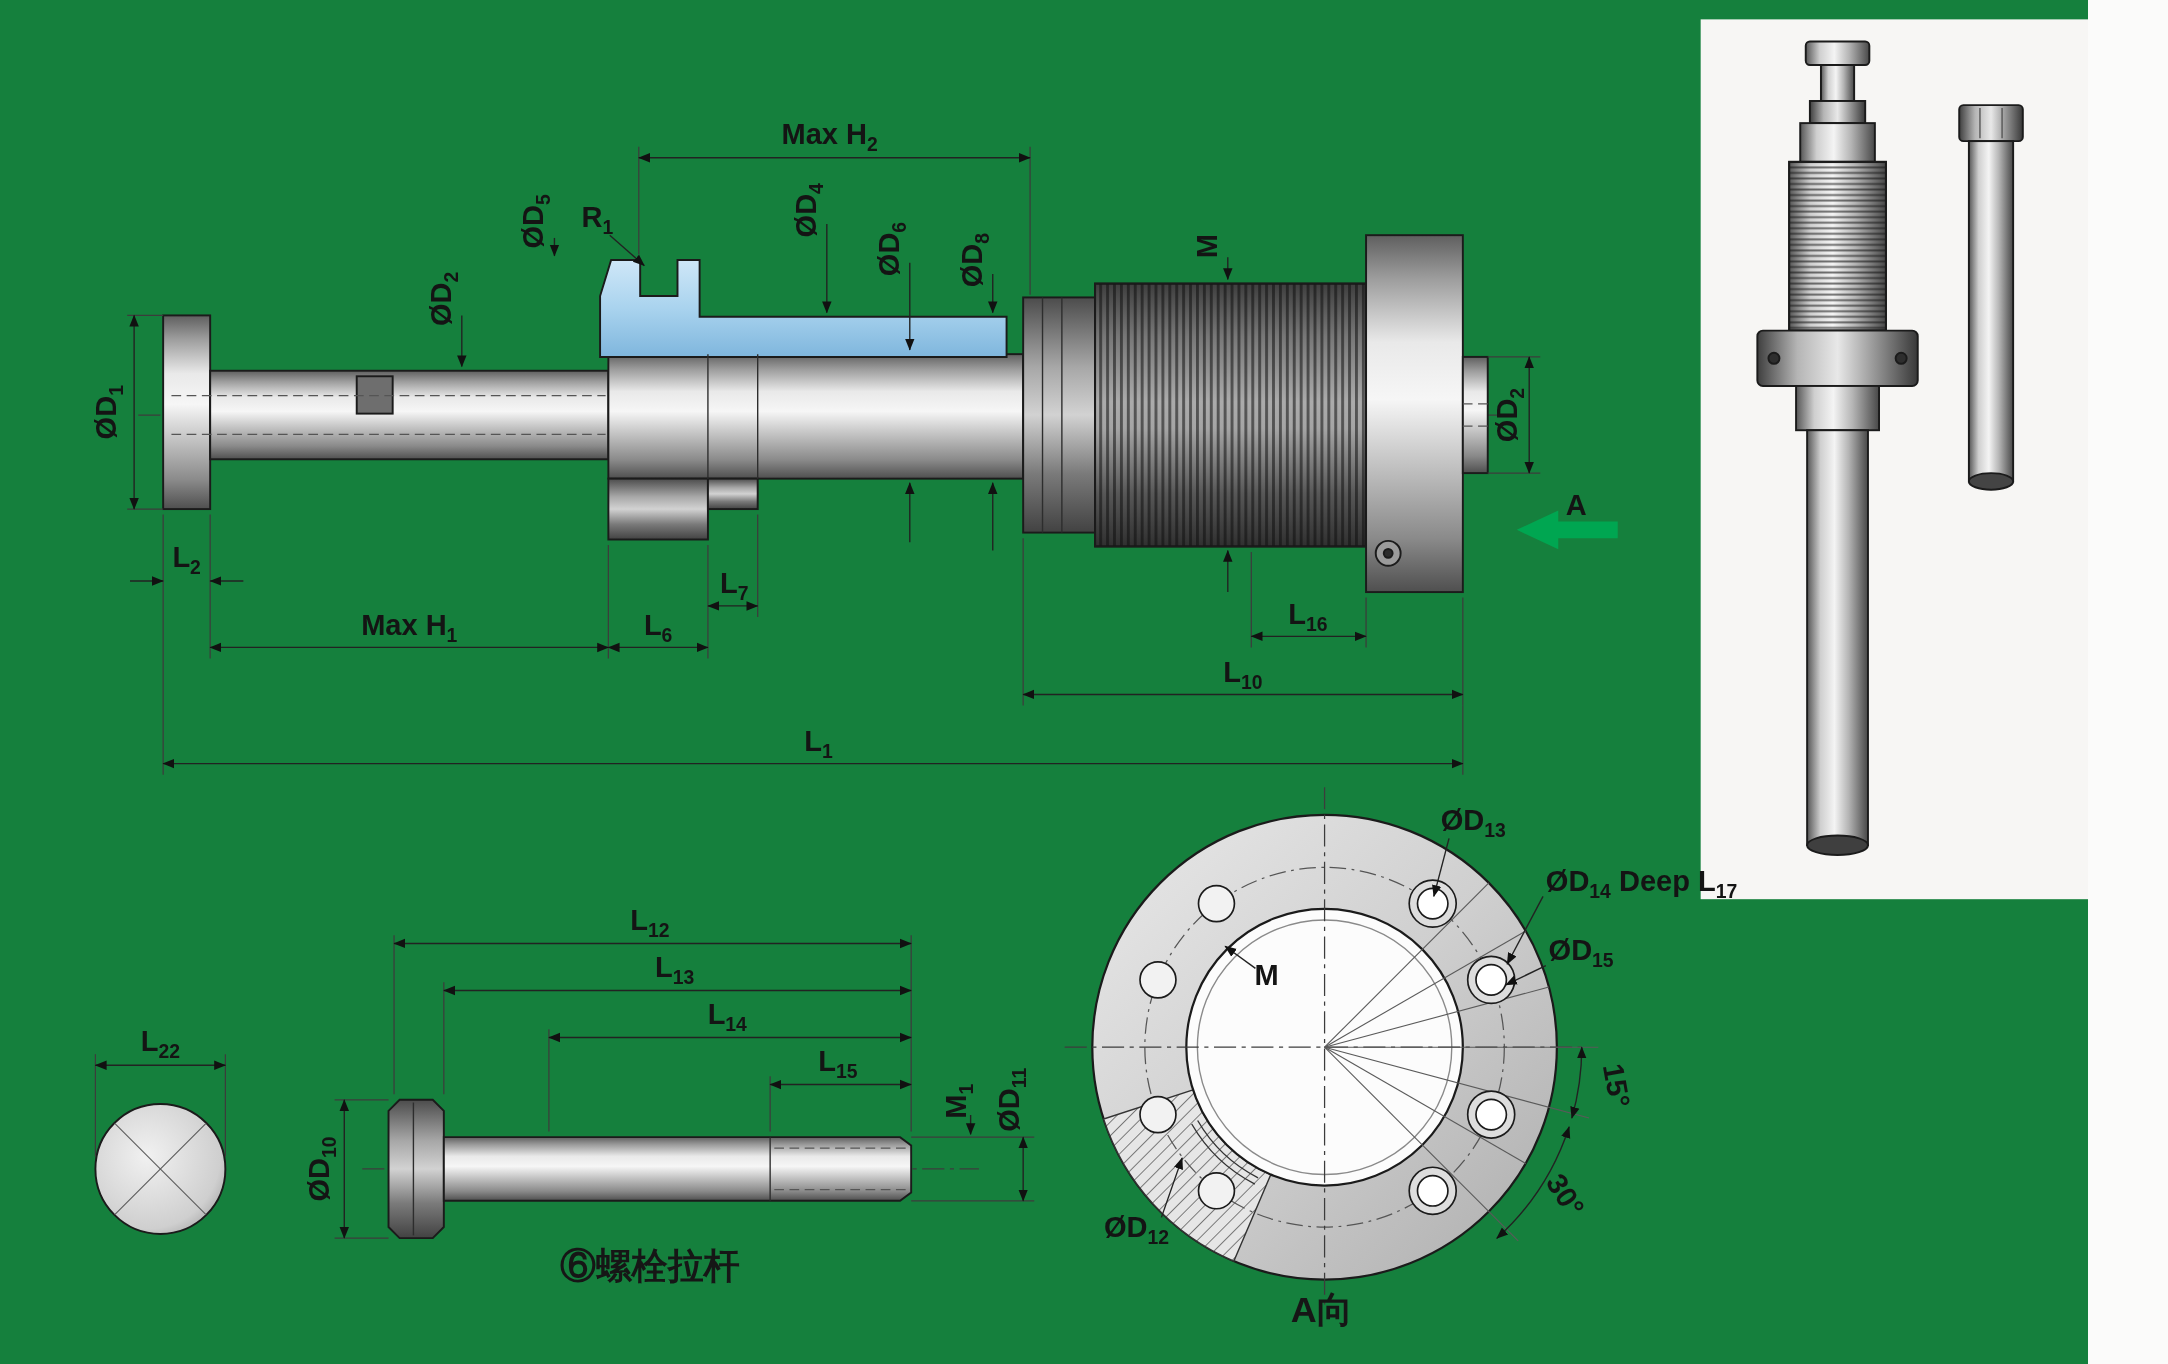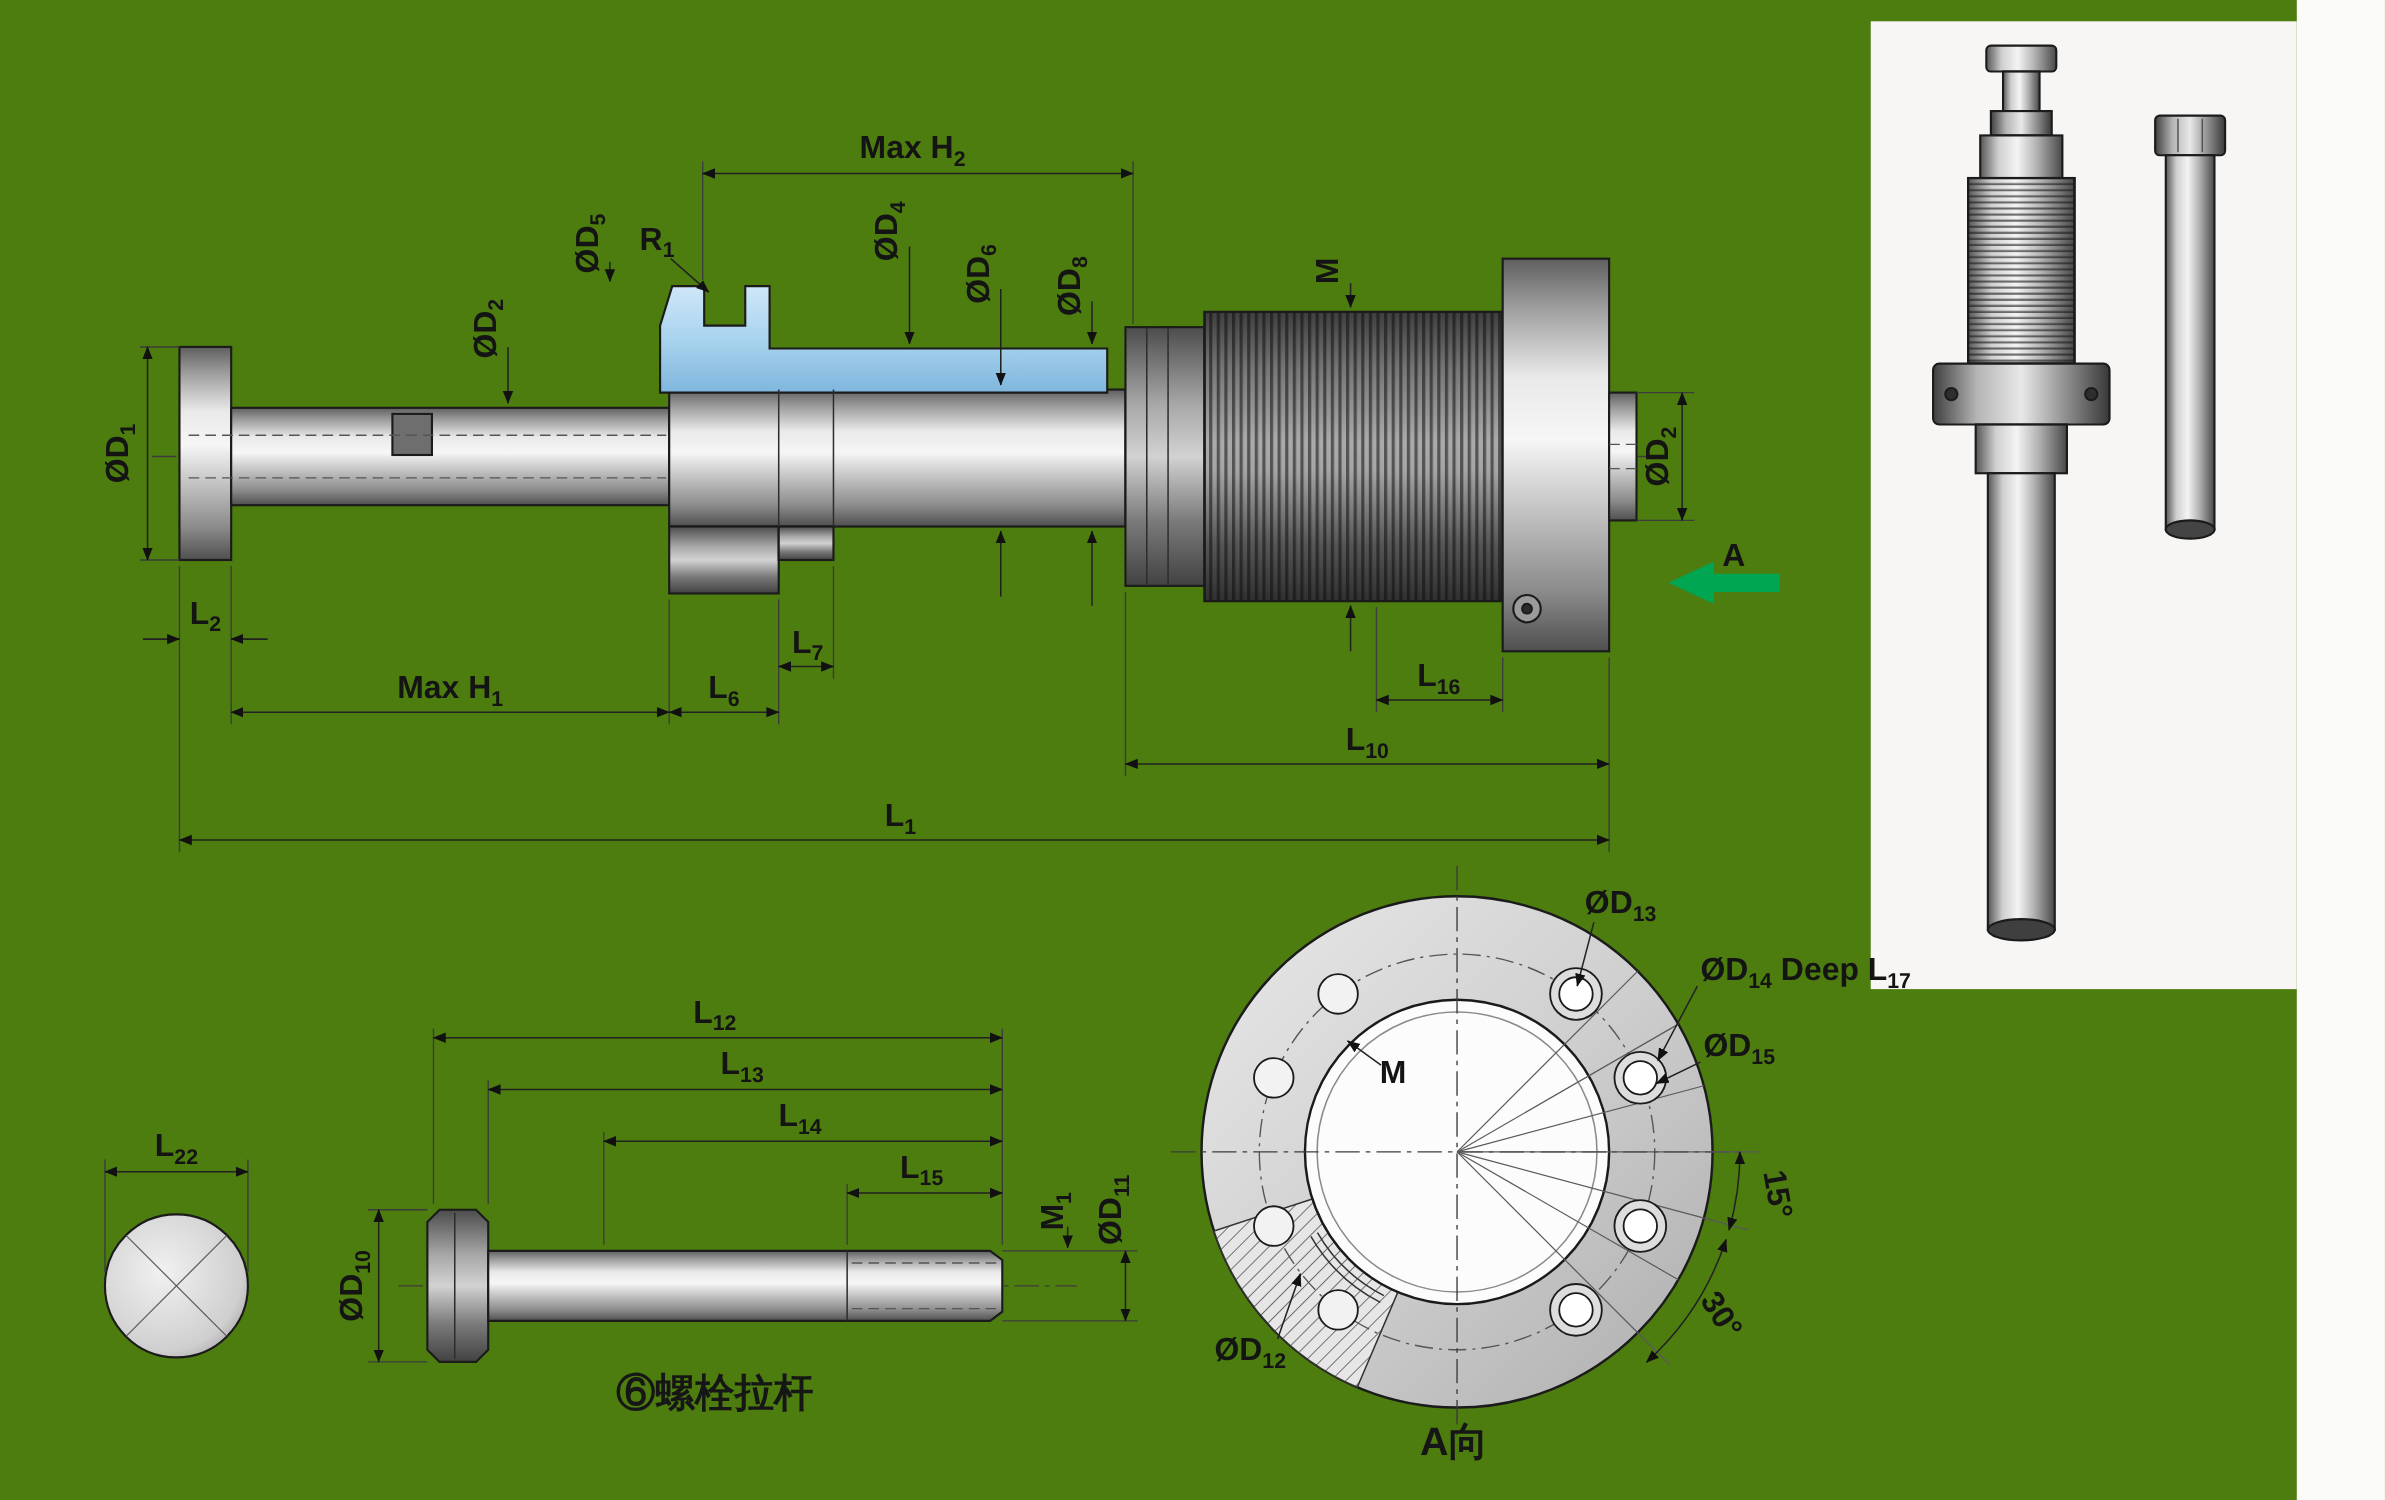--- a/index.html
+++ b/index.html
@@ -1,16 +1,16 @@
 <!DOCTYPE html>
 <html><head>
 <meta charset="utf-8">
 <style>
   html,body{margin:0;padding:0;background:#fbfbfa;}
-  .page{position:relative;width:2088px;height:1364px;background:#4d7c0f;overflow:hidden;}
+  .page{position:relative;width:2088px;height:1364px;background:#15803d;overflow:hidden;}
   svg{display:block;}
   .part rect,.part path,.part circle,.part ellipse{stroke:#1b1b1b;stroke-width:1.4;}
   .dim{stroke:#222;stroke-width:1;fill:none;}
   .ext{stroke:#3c3c3c;stroke-width:.9;}
   .cl{stroke:#3c3c3c;stroke-width:.9;stroke-dasharray:16 4 3 4;fill:none;}
   .hid{stroke:#555;stroke-width:.9;stroke-dasharray:7 4;}
   .thin{stroke:#5a5a5a;stroke-width:.8;}
   .seam{stroke:#2d2d2d;stroke-width:1;}
   text.lbl{font-family:"Liberation Sans",sans-serif;font-size:21px;font-weight:700;fill:#141414;}
   text.lbl tspan.sub{font-size:14px;}

